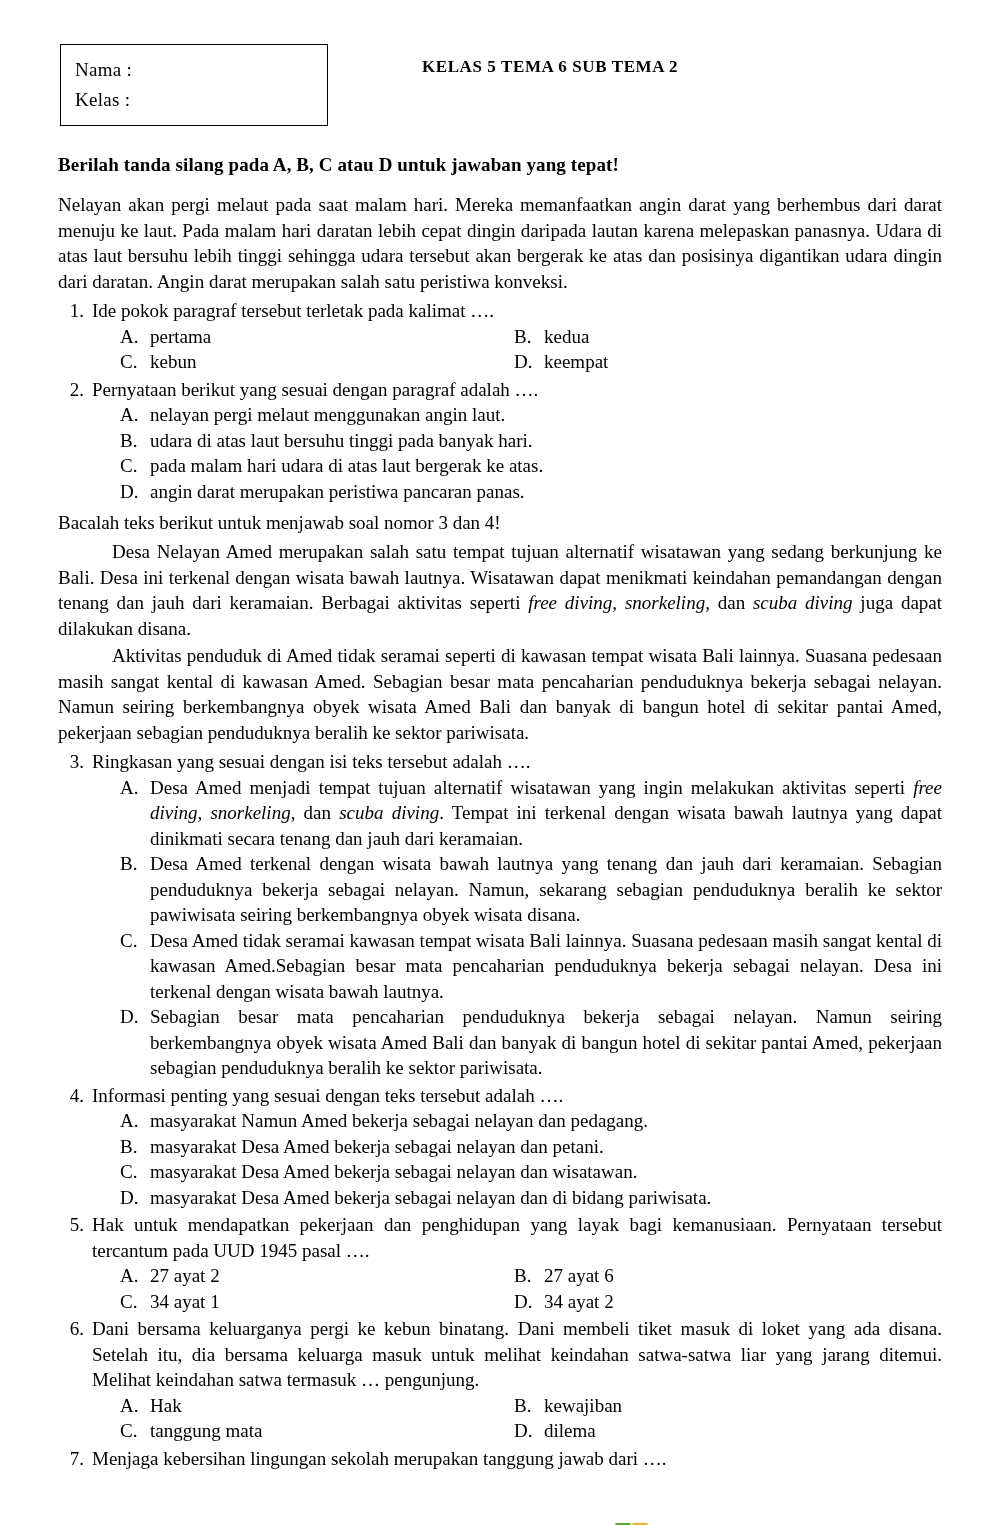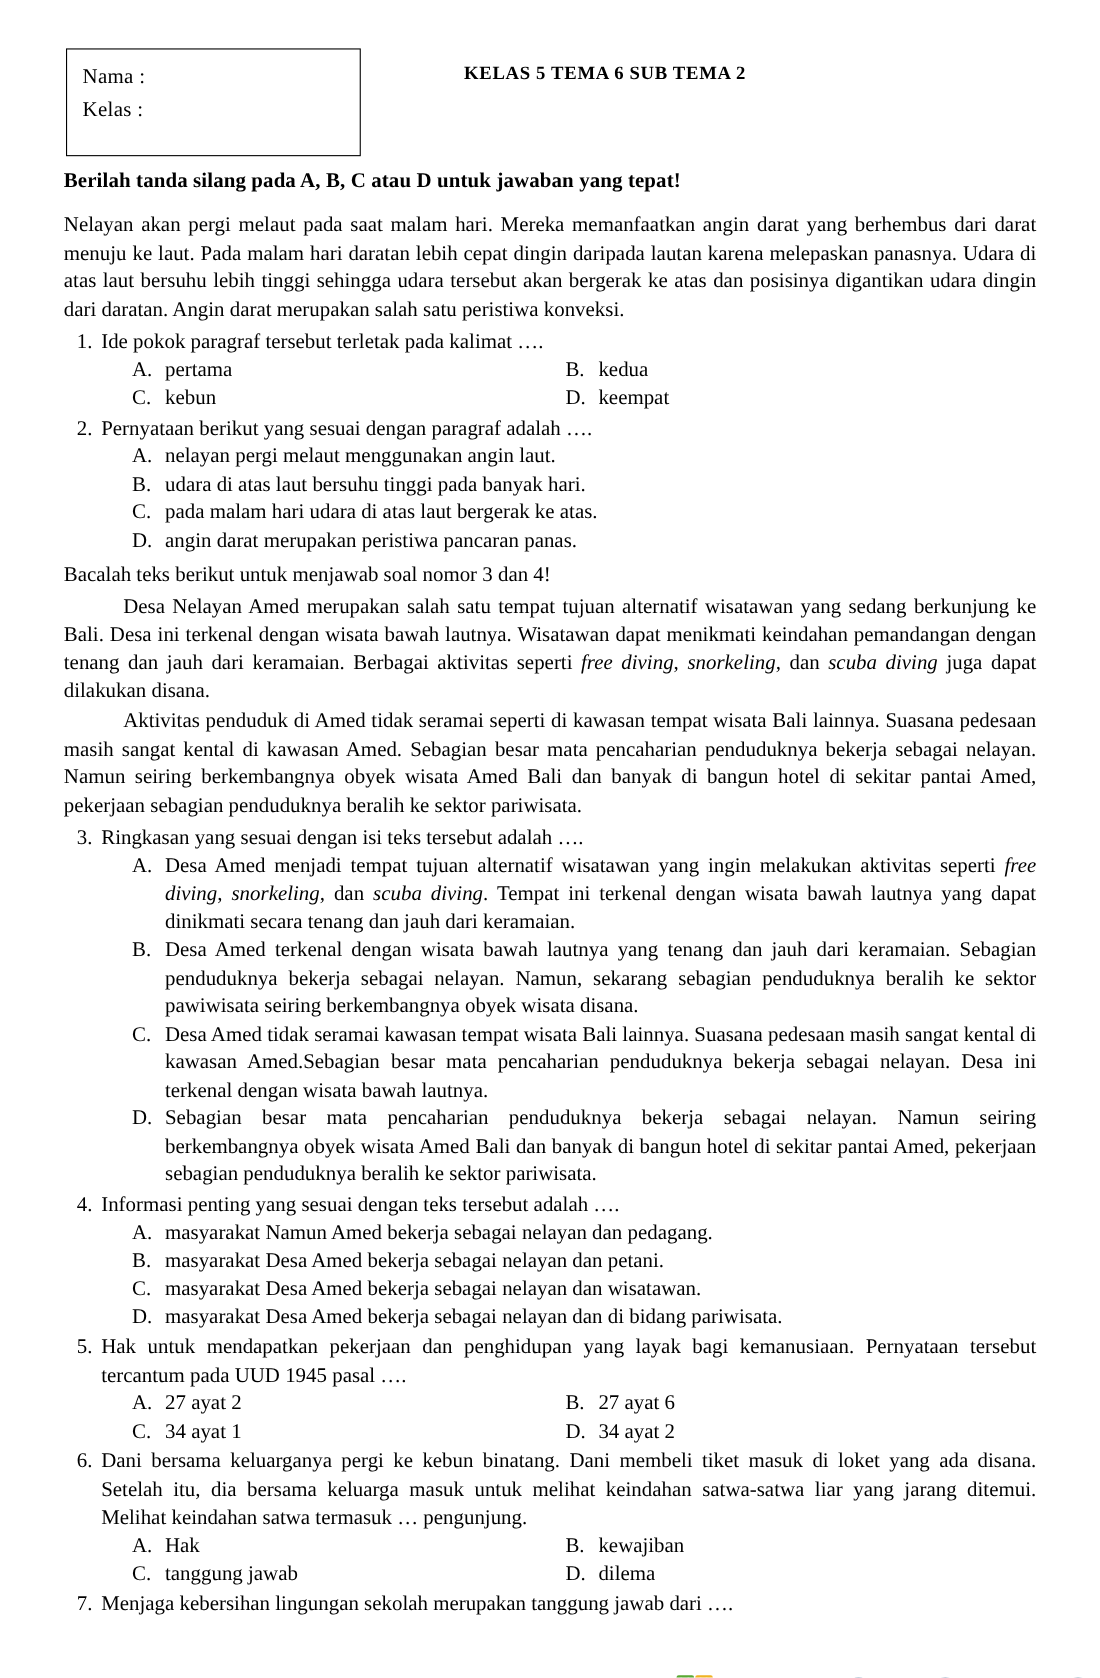--- a/index.html
+++ b/index.html
@@ -27,21 +27,21 @@
   .header-row {
     position: relative;
     height: 96px;
     margin: 44px 0 0 0;
   }
   .id-box {
     position: absolute;
     left: 60px;
     top: 0;
     width: 268px;
-    height: 98px;
+    height: 82px;
     border: 1px solid #000;
     box-sizing: border-box;
     padding: 10px 0 0 14px;
   }
   .id-line {
     font-size: 19px;
     line-height: 30px;
     letter-spacing: 0.3px;
   }
   .id-line .lbl { display: inline-block; min-width: 62px; }
@@ -333,21 +333,21 @@
         <div class="opt">
           <span class="olet">A.</span>
           <span>Hak</span>
         </div>
         <div class="opt">
           <span class="olet">B.</span>
           <span>kewajiban</span>
         </div>
         <div class="opt">
           <span class="olet">C.</span>
-          <span>tanggung jawab</span>
+          <span>tanggung mata</span>
         </div>
         <div class="opt">
           <span class="olet">D.</span>
           <span>dilema</span>
         </div>
       </div>
     </li>
 
     <li class="q">
       <span class="qnum">7.</span>

